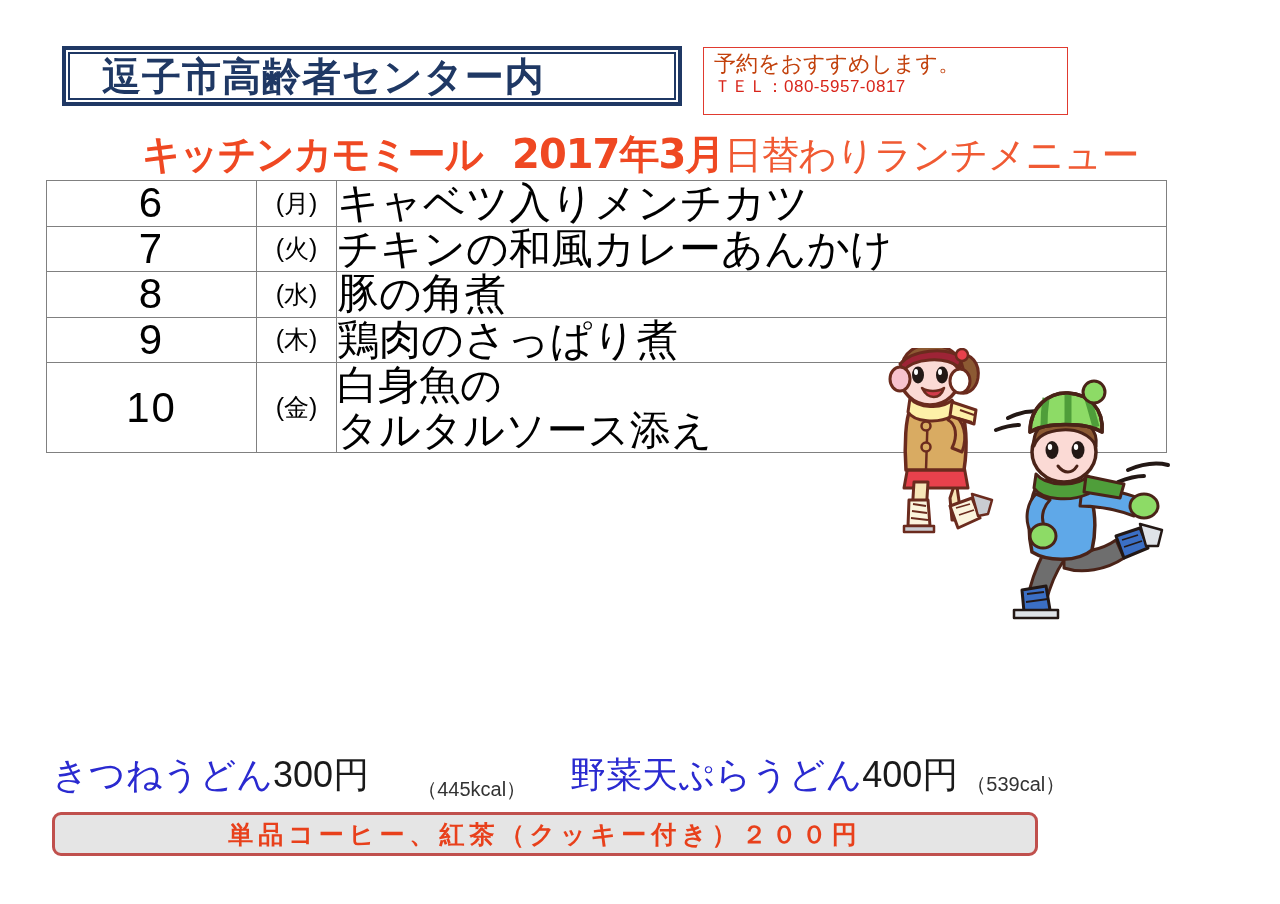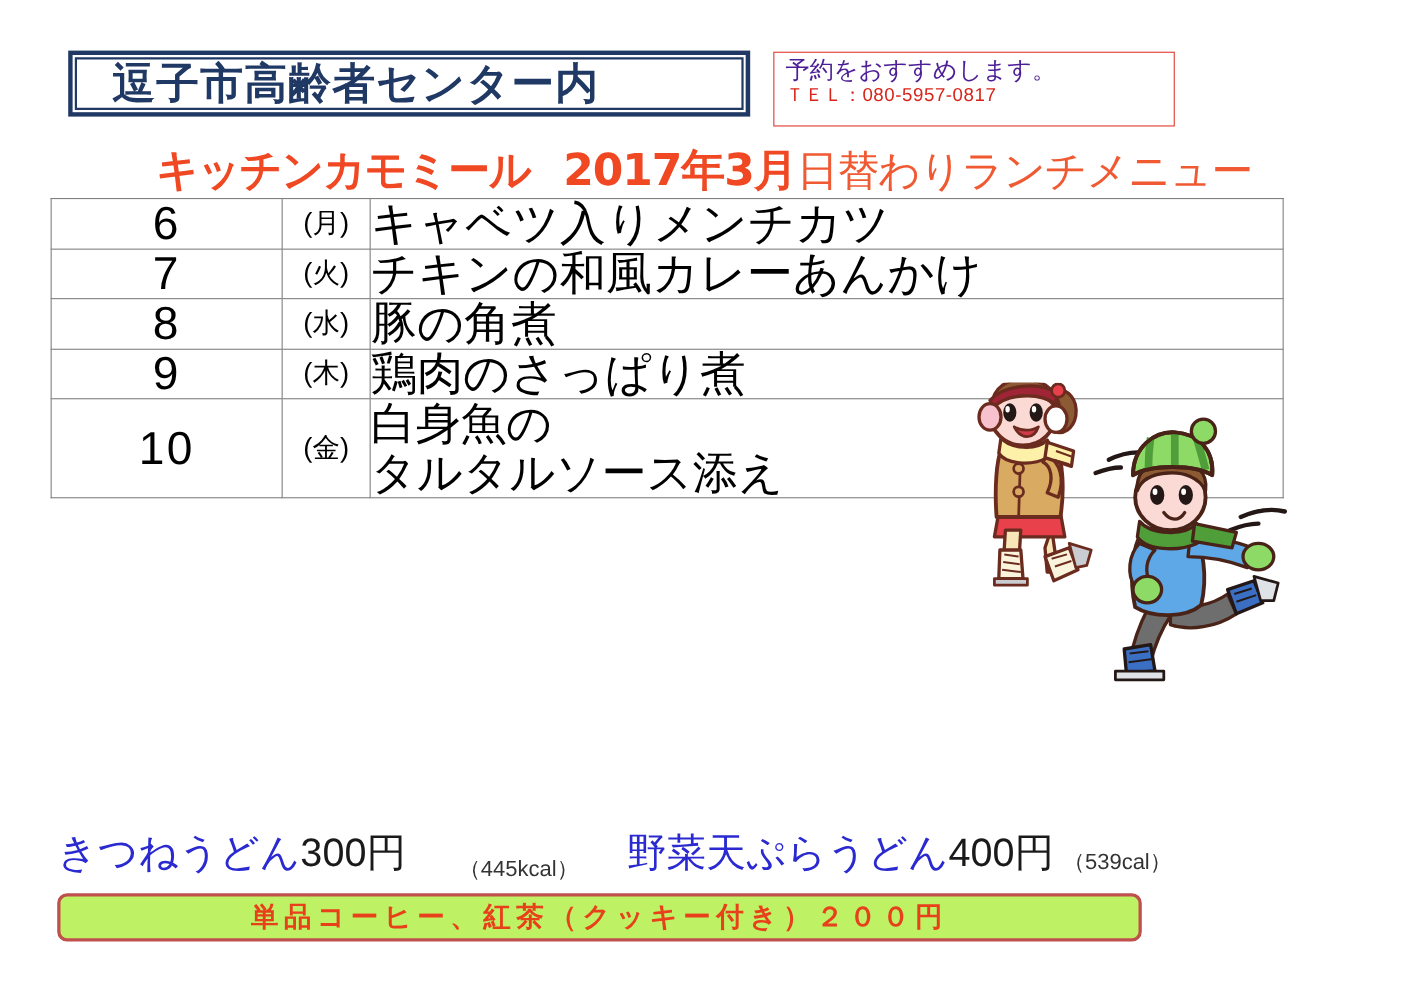--- a/index.html
+++ b/index.html
@@ -60,21 +60,21 @@
     top: 47px;
     width: 365px;
     height: 68px;
     border: 1.5px solid #e03a2f;
     background: #ffffff;
     box-sizing: border-box;
     padding: 3px 0 0 10px;
   }
   .tel-line1 {
     font-size: 22px;
-    color: #4c1d95;
+    color: #c2410c;
     line-height: 1.18;
     white-space: nowrap;
   }
   .tel-line2 {
     font-size: 17px;
     color: #d8251b;
     line-height: 1.18;
     letter-spacing: 0.5px;
     white-space: nowrap;
   }
@@ -223,21 +223,21 @@
 
   
   .coffee-banner {
     position: absolute;
     left: 52px;
     top: 812px;
     width: 986px;
     height: 44px;
     border: 3px solid #c0504d;
     border-radius: 9px;
-    background: #bef264;
+    background: #e5e5e5;
     box-sizing: border-box;
     display: flex;
     align-items: center;
     justify-content: center;
   }
   .coffee-text {
     font-size: 25px;
     font-weight: bold;
     color: #e8401b;
     letter-spacing: 5px;

